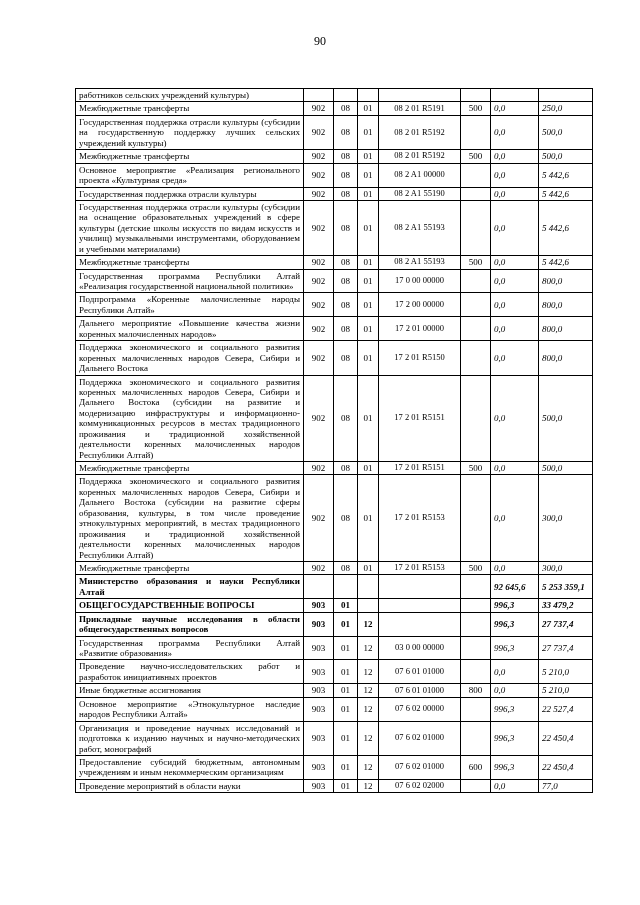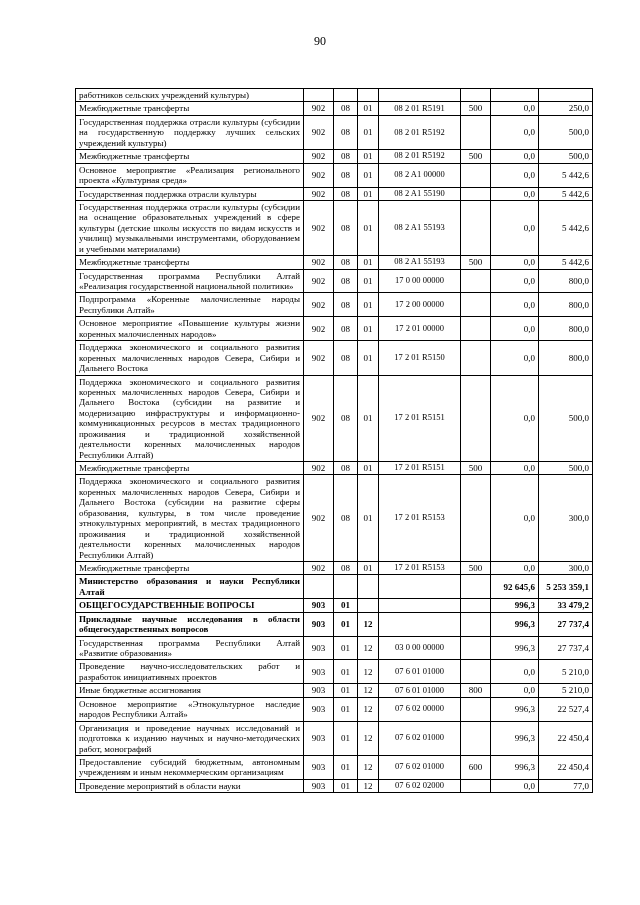--- a/index.html
+++ b/index.html
@@ -57,22 +57,22 @@
   td.code-cell {
     text-align: center;
     white-space: nowrap;
   }
   td.csr-cell {
     font-size: 8.5px;
     letter-spacing: 0;
     margin-top: 48px;
   }
   td.amount-cell {
-    text-align: right;
     white-space: nowrap;
+    font-style: italic;
   }
   tr.bold td { font-weight: bold; }
 </style>
 </head>
 <body>
 
 <div class="page">
   <div class="page-number">90</div>
 
   <table class="budget-table">
@@ -181,21 +181,21 @@
           <td class="name-cell">Подпрограмма «Коренные малочисленные народы Республики Алтай»</td>
           <td class="code-cell">902</td>
           <td class="code-cell">08</td>
           <td class="code-cell">01</td>
           <td class="code-cell csr-cell">17 2 00 00000</td>
           <td class="code-cell"></td>
           <td class="amount-cell">0,0</td>
           <td class="amount-cell">800,0</td>
         </tr>
         <tr>
-          <td class="name-cell">Основное мероприятие «Повышение культуры жизни коренных малочисленных народов»</td>
+          <td class="name-cell">Дальнего мероприятие «Повышение качества жизни коренных малочисленных народов»</td>
           <td class="code-cell">902</td>
           <td class="code-cell">08</td>
           <td class="code-cell">01</td>
           <td class="code-cell csr-cell">17 2 01 00000</td>
           <td class="code-cell"></td>
           <td class="amount-cell">0,0</td>
           <td class="amount-cell">800,0</td>
         </tr>
         <tr>
           <td class="name-cell">Поддержка экономического и социального развития коренных малочисленных народов Севера, Сибири и Дальнего Востока</td>

